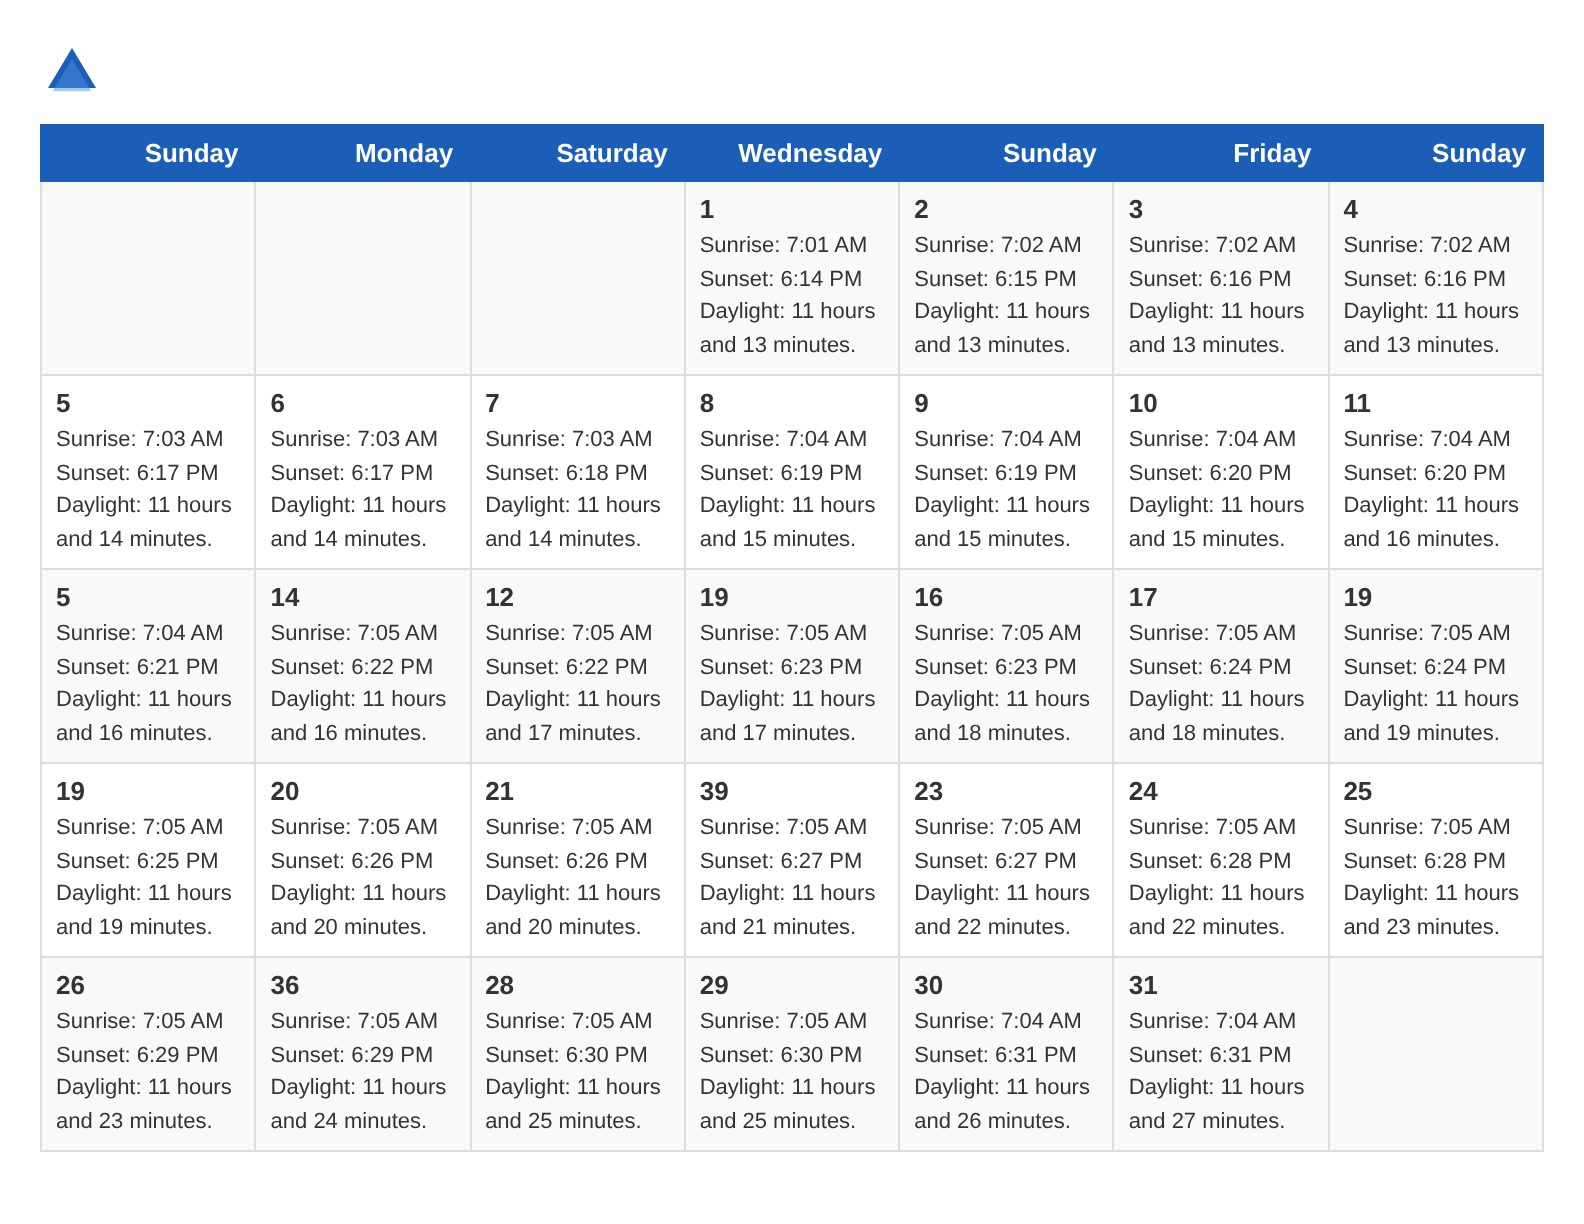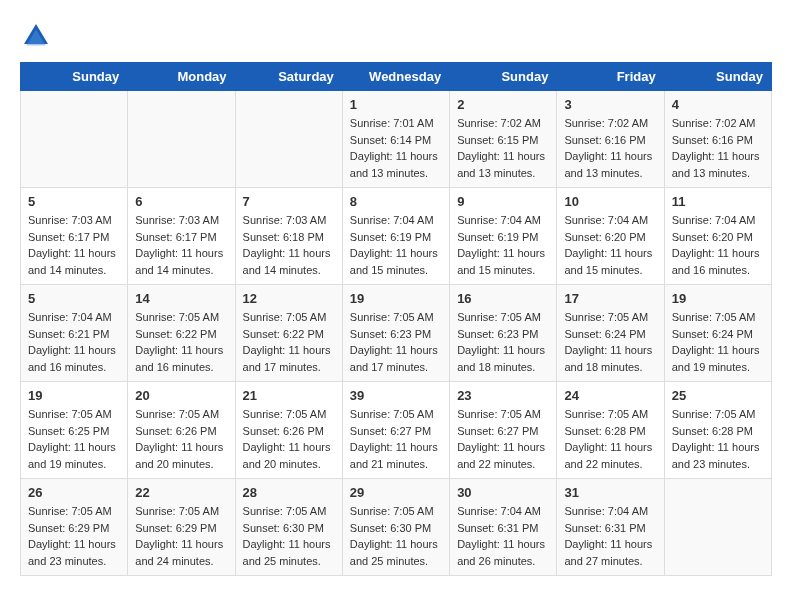--- a/index.html
+++ b/index.html
@@ -227,21 +227,21 @@
           <span class="day-num">25</span>
           <div class="day-info">Sunrise: 7:05 AM<br>Sunset: 6:28 PM<br>Daylight: 11 hours<br>and 23 minutes.</div>
         </td>
       </tr>
       <tr>
         <td>
           <span class="day-num">26</span>
           <div class="day-info">Sunrise: 7:05 AM<br>Sunset: 6:29 PM<br>Daylight: 11 hours<br>and 23 minutes.</div>
         </td>
         <td>
-          <span class="day-num">22</span>
+          <span class="day-num">36</span>
           <div class="day-info">Sunrise: 7:05 AM<br>Sunset: 6:29 PM<br>Daylight: 11 hours<br>and 24 minutes.</div>
         </td>
         <td>
           <span class="day-num">28</span>
           <div class="day-info">Sunrise: 7:05 AM<br>Sunset: 6:30 PM<br>Daylight: 11 hours<br>and 25 minutes.</div>
         </td>
         <td>
           <span class="day-num">29</span>
           <div class="day-info">Sunrise: 7:05 AM<br>Sunset: 6:30 PM<br>Daylight: 11 hours<br>and 25 minutes.</div>
         </td>

